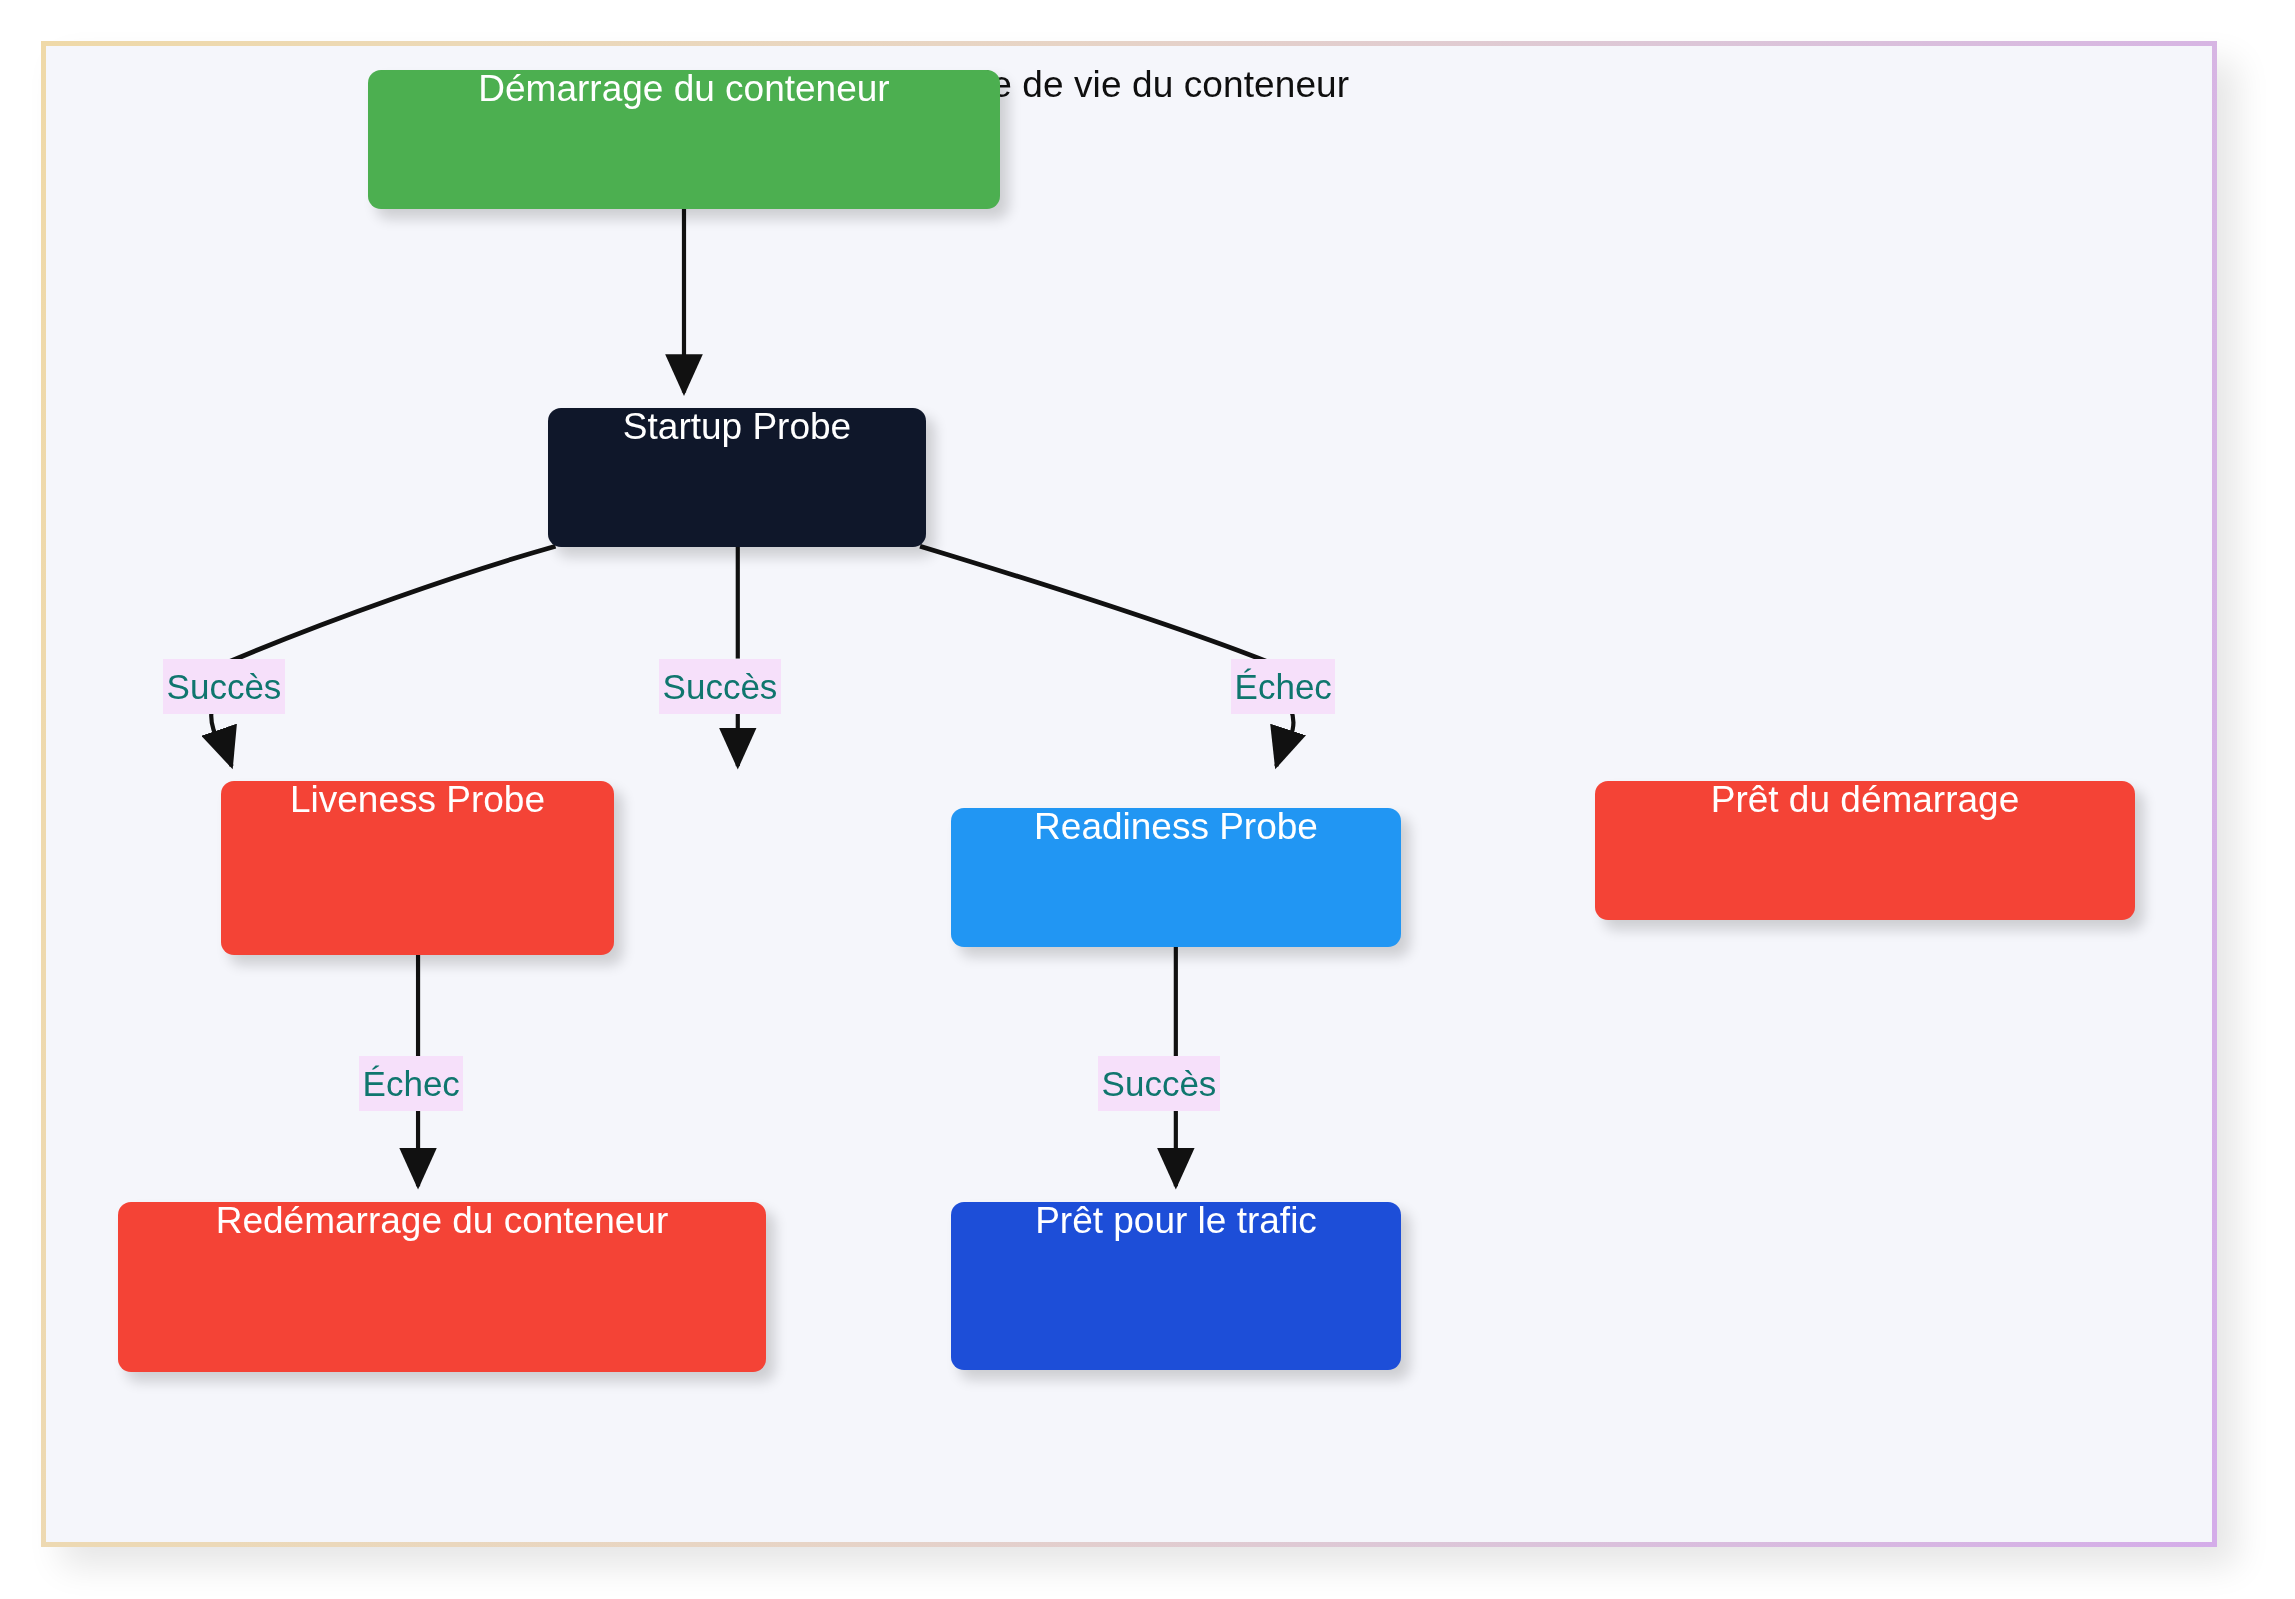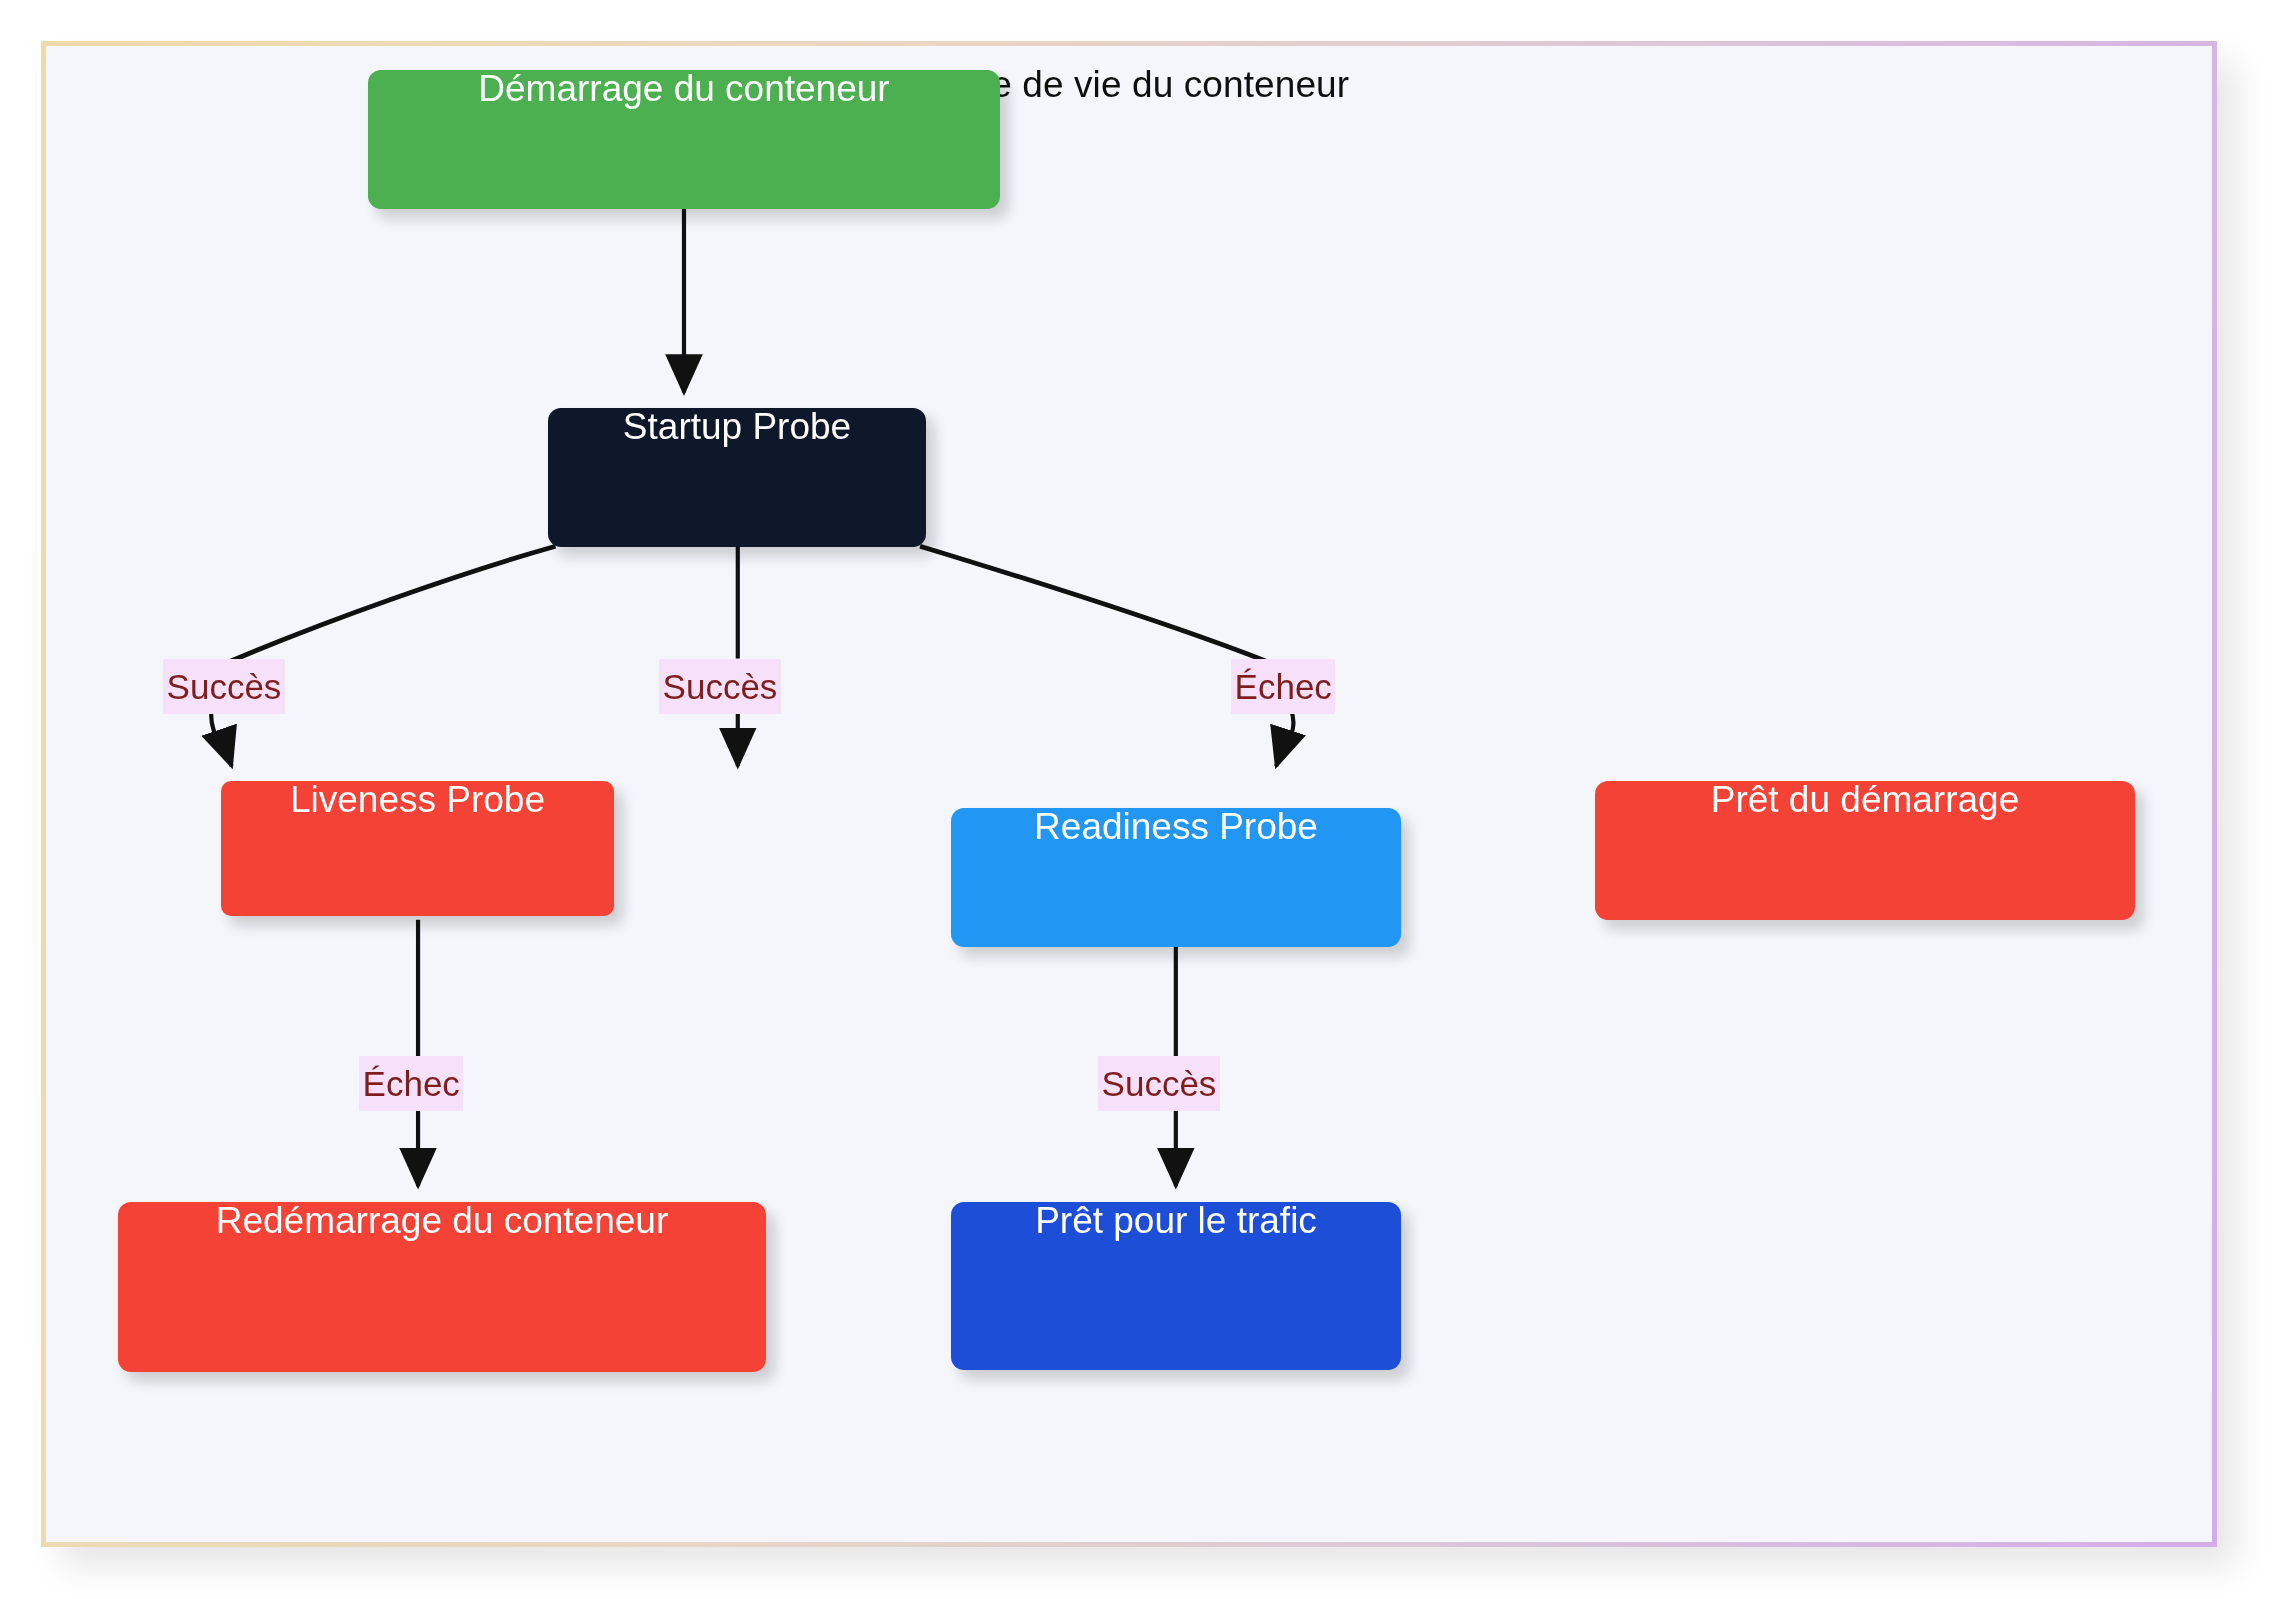--- a/index.html
+++ b/index.html
@@ -58,21 +58,21 @@
     color: #ffffff;
     font-size: 37px;
     line-height: 1;
     white-space: nowrap;
     box-shadow: 8.4px 9.6px 13px rgba(0,0,0,0.16);
   }
 
   .edge-label {
     position: absolute;
     background: #f6e0fa;
-    color: #7f1d1d;
+    color: #0f766e;
     font-size: 35px;
     line-height: 1;
     padding: 9.6px 3.6px 10.8px 3.6px;
     white-space: nowrap;
     box-sizing: border-box;
   }
 </style>
 </head>
 <body>
 
@@ -107,21 +107,21 @@
   </svg>
 
   <div class="node" style="left:322px; top:24px; width:632px; height:139px; background:#4caf50;">
     <span>Démarrage du conteneur</span>
   </div>
 
   <div class="node" style="left:502px; top:362px; width:378px; height:139px; background:#0f172a;">
     <span>Startup Probe</span>
   </div>
 
-  <div class="node" style="left:175px; top:735px; width:393px; height:135px; background:#f44336;border-radius:10px;">
+  <div class="node" style="left:175px; top:735px; width:393px; height:174px; background:#f44336;">
     <span>Liveness Probe</span>
   </div>
 
   <div class="node" style="left:905px; top:735px; width:450px; height:139px; background:#2196f3;margin-top:27px;">
     <span>Readiness Probe</span>
   </div>
 
   <div class="node" style="left:1549px; top:735px; width:540px; height:139px; background:#f44336;">
     <span>Prêt du démarrage</span>
   </div>

